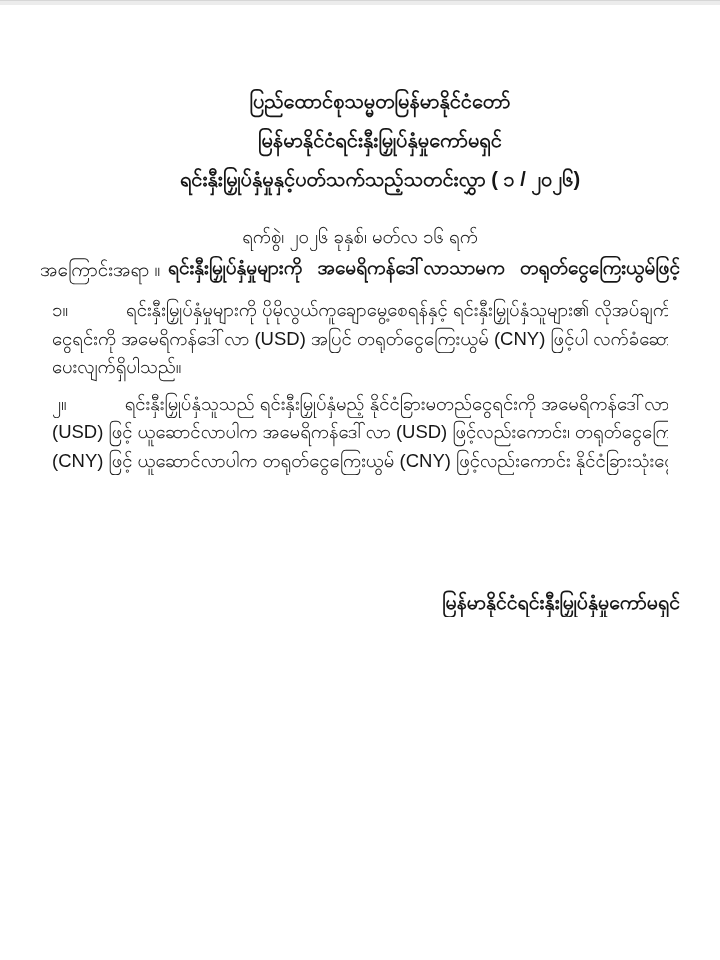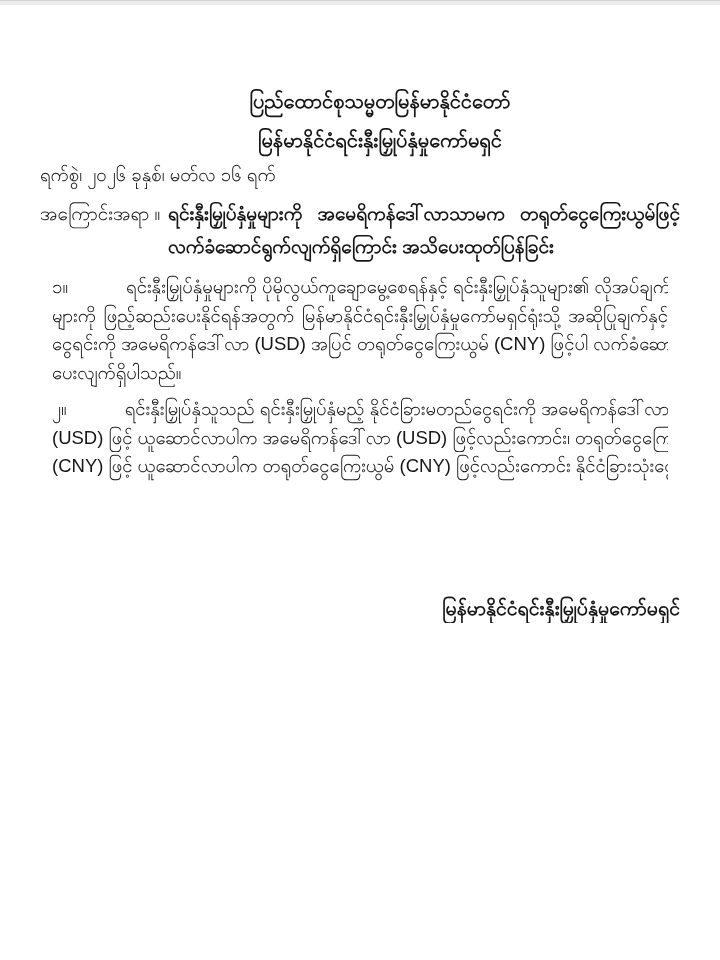--- a/index.html
+++ b/index.html
@@ -25,45 +25,46 @@
     font-size: 20px;
     line-height: 39px;
   }
   .title-line {
     height: 39px;
     overflow: hidden;
     white-space: nowrap;
     padding-left: 40px;
   }
   .date-line {
-    margin-top: 1px;
+    margin-top: 24px;
     padding: 0 40px;
-    text-align: left;
+    text-align: center;
     font-size: 18.5px;
     line-height: 28px;
     height: 28px;
     overflow: hidden;
     white-space: nowrap;
   }
   .subject {
     display: flex;
-    margin-top: 8px;
+    margin-top: 2px;
     padding: 0 40px;
     font-size: 19px;
     line-height: 33px;
   }
   .subject-label {
     flex: 0 0 128px;
     white-space: nowrap;
     overflow: hidden;
   }
   .subject-content {
     flex: 1 1 auto;
     font-weight: 700;
     min-width: 0;
+    font-family: Liberation Mono, monospace;
   }
   .para {
     padding: 0 52px;
     font-size: 18.5px;
     line-height: 28.5px;
   }
   .para-1 { margin-top: 10px; }
   .para-2 { margin-top: 8px; }
   .line {
     height: 28.5px;
@@ -94,35 +95,34 @@
   }
 </style>
 </head>
 <body>
 
 <div class="top-strip"></div>
 
 <div class="titles">
   <div class="title-line">ပြည်ထောင်စုသမ္မတမြန်မာနိုင်ငံတော်</div>
   <div class="title-line">မြန်မာနိုင်ငံရင်းနှီးမြှုပ်နှံမှုကော်မရှင်</div>
+  <div class="title-line">ရင်းနှီးမြှုပ်နှံမှုနှင့်ပတ်သက်သည့်သတင်းလွှာ ( ၁ / ၂၀၂၆)</div>
 </div>
 
 <div class="date-line">ရက်စွဲ၊ ၂၀၂၆ ခုနှစ်၊ မတ်လ ၁၆ ရက်</div>
 
 <div class="subject">
   <div class="subject-label">အကြောင်းအရာ ။</div>
   <div class="subject-content">
     <div class="line fill">ရင်းနှီးမြှုပ်နှံမှုများကို အမေရိကန်ဒေါ်လာသာမက တရုတ်ငွေကြေးယွမ်ဖြင့်</div>
-    <div class="line">လက်ခံဆောင်ရွက်လျက်ရှိကြောင်း အသိပေးထုတ်ပြန်ခြင်း</div>
   </div>
 </div>
 
 <div class="para para-1">
   <div class="line fill"><span>၁။</span><span class="tab"></span><span>ရင်းနှီးမြှုပ်နှံမှုများကို ပိုမိုလွယ်ကူချောမွေ့စေရန်နှင့် ရင်းနှီးမြှုပ်နှံသူများ၏ လိုအပ်ချက်</span></div>
-  <div class="line fill">များကို ဖြည့်ဆည်းပေးနိုင်ရန်အတွက် မြန်မာနိုင်ငံရင်းနှီးမြှုပ်နှံမှုကော်မရှင်ရုံးသို့ အဆိုပြုချက်နှင့်</div>
   <div class="line fill">ငွေရင်းကို အမေရိကန်ဒေါ်လာ (USD) အပြင် တရုတ်ငွေကြေးယွမ် (CNY) ဖြင့်ပါ လက်ခံဆောင်ရွက်</div>
   <div class="line">ပေးလျက်ရှိပါသည်။</div>
 </div>
 
 <div class="para para-2">
   <div class="line fill"><span>၂။</span><span class="tab"></span><span>ရင်းနှီးမြှုပ်နှံသူသည် ရင်းနှီးမြှုပ်နှံမည့် နိုင်ငံခြားမတည်ငွေရင်းကို အမေရိကန်ဒေါ်လာ</span></div>
   <div class="line fill">(USD) ဖြင့် ယူဆောင်လာပါက အမေရိကန်ဒေါ်လာ (USD) ဖြင့်လည်းကောင်း၊ တရုတ်ငွေကြေး ယွမ်</div>
   <div class="line fill">(CNY) ဖြင့် ယူဆောင်လာပါက တရုတ်ငွေကြေးယွမ် (CNY) ဖြင့်လည်းကောင်း နိုင်ငံခြားသုံးငွေများ</div>
 </div>
 

